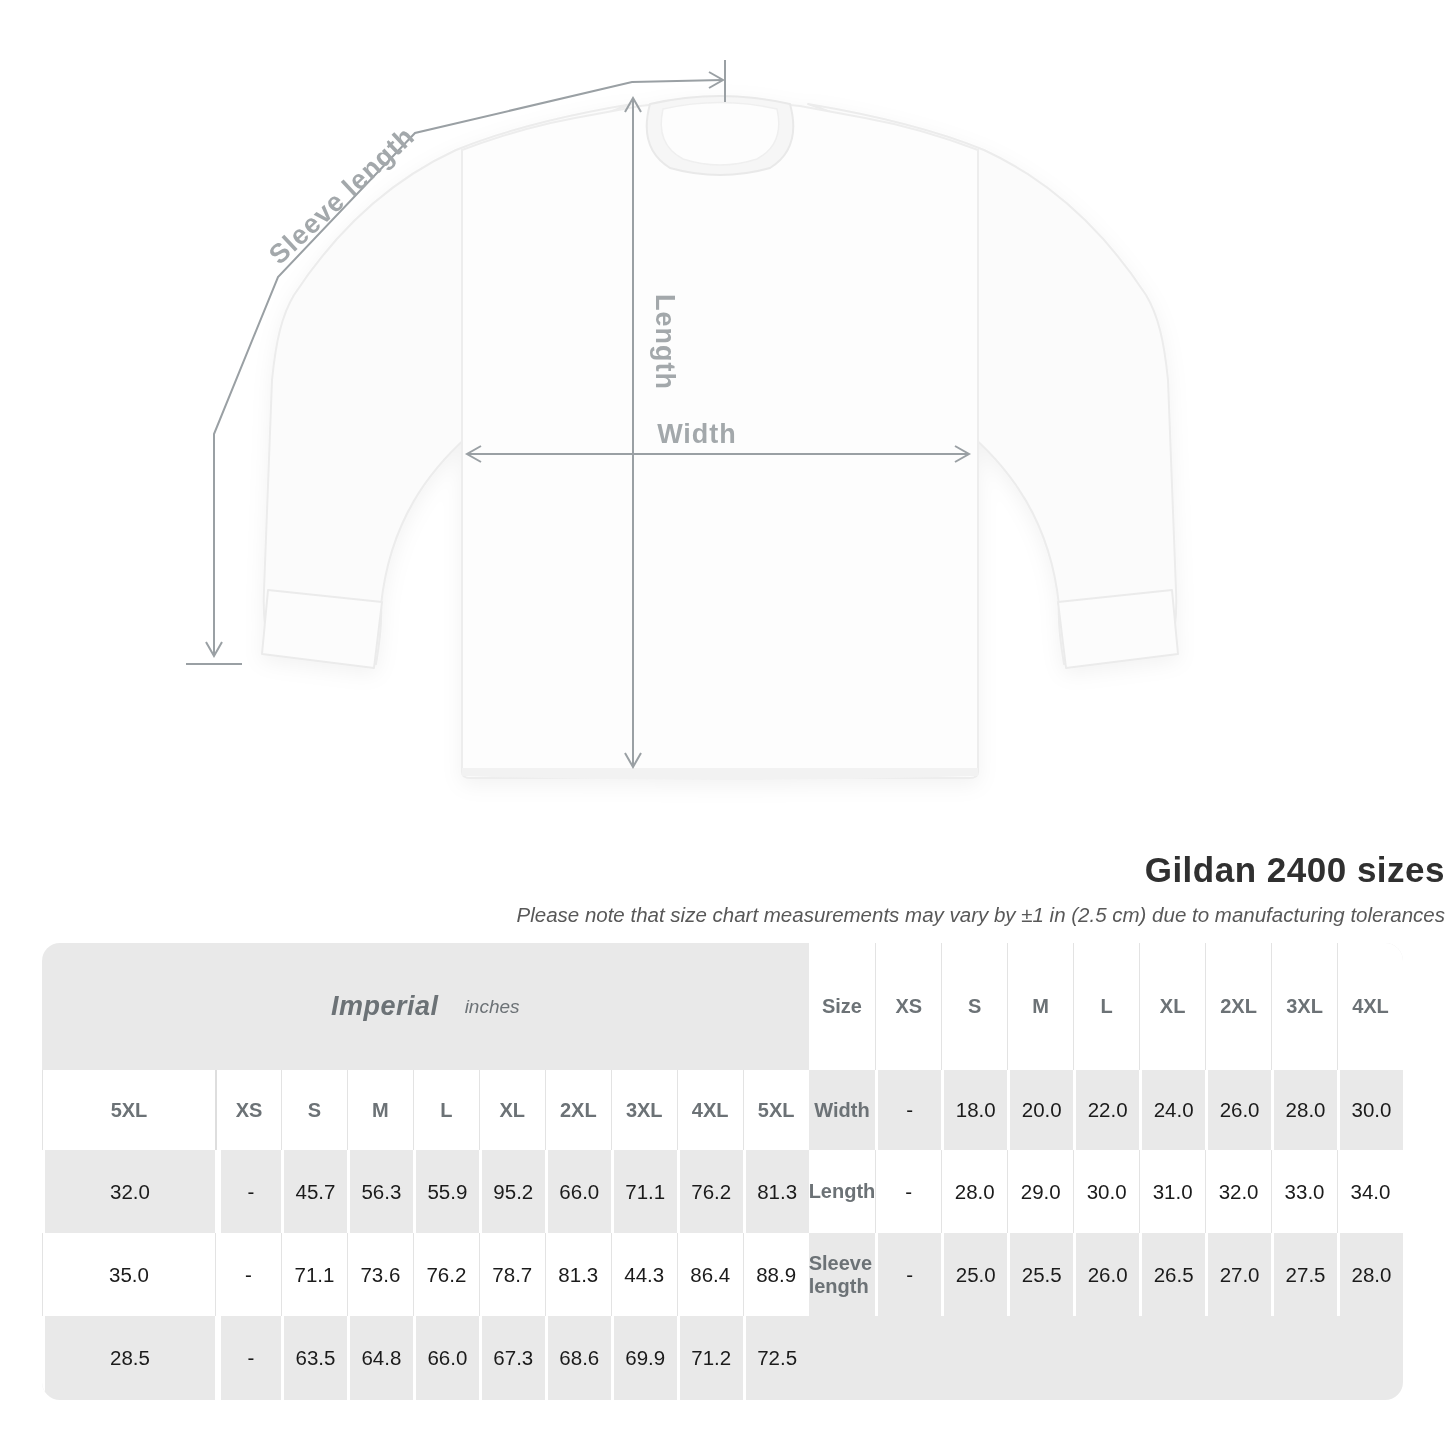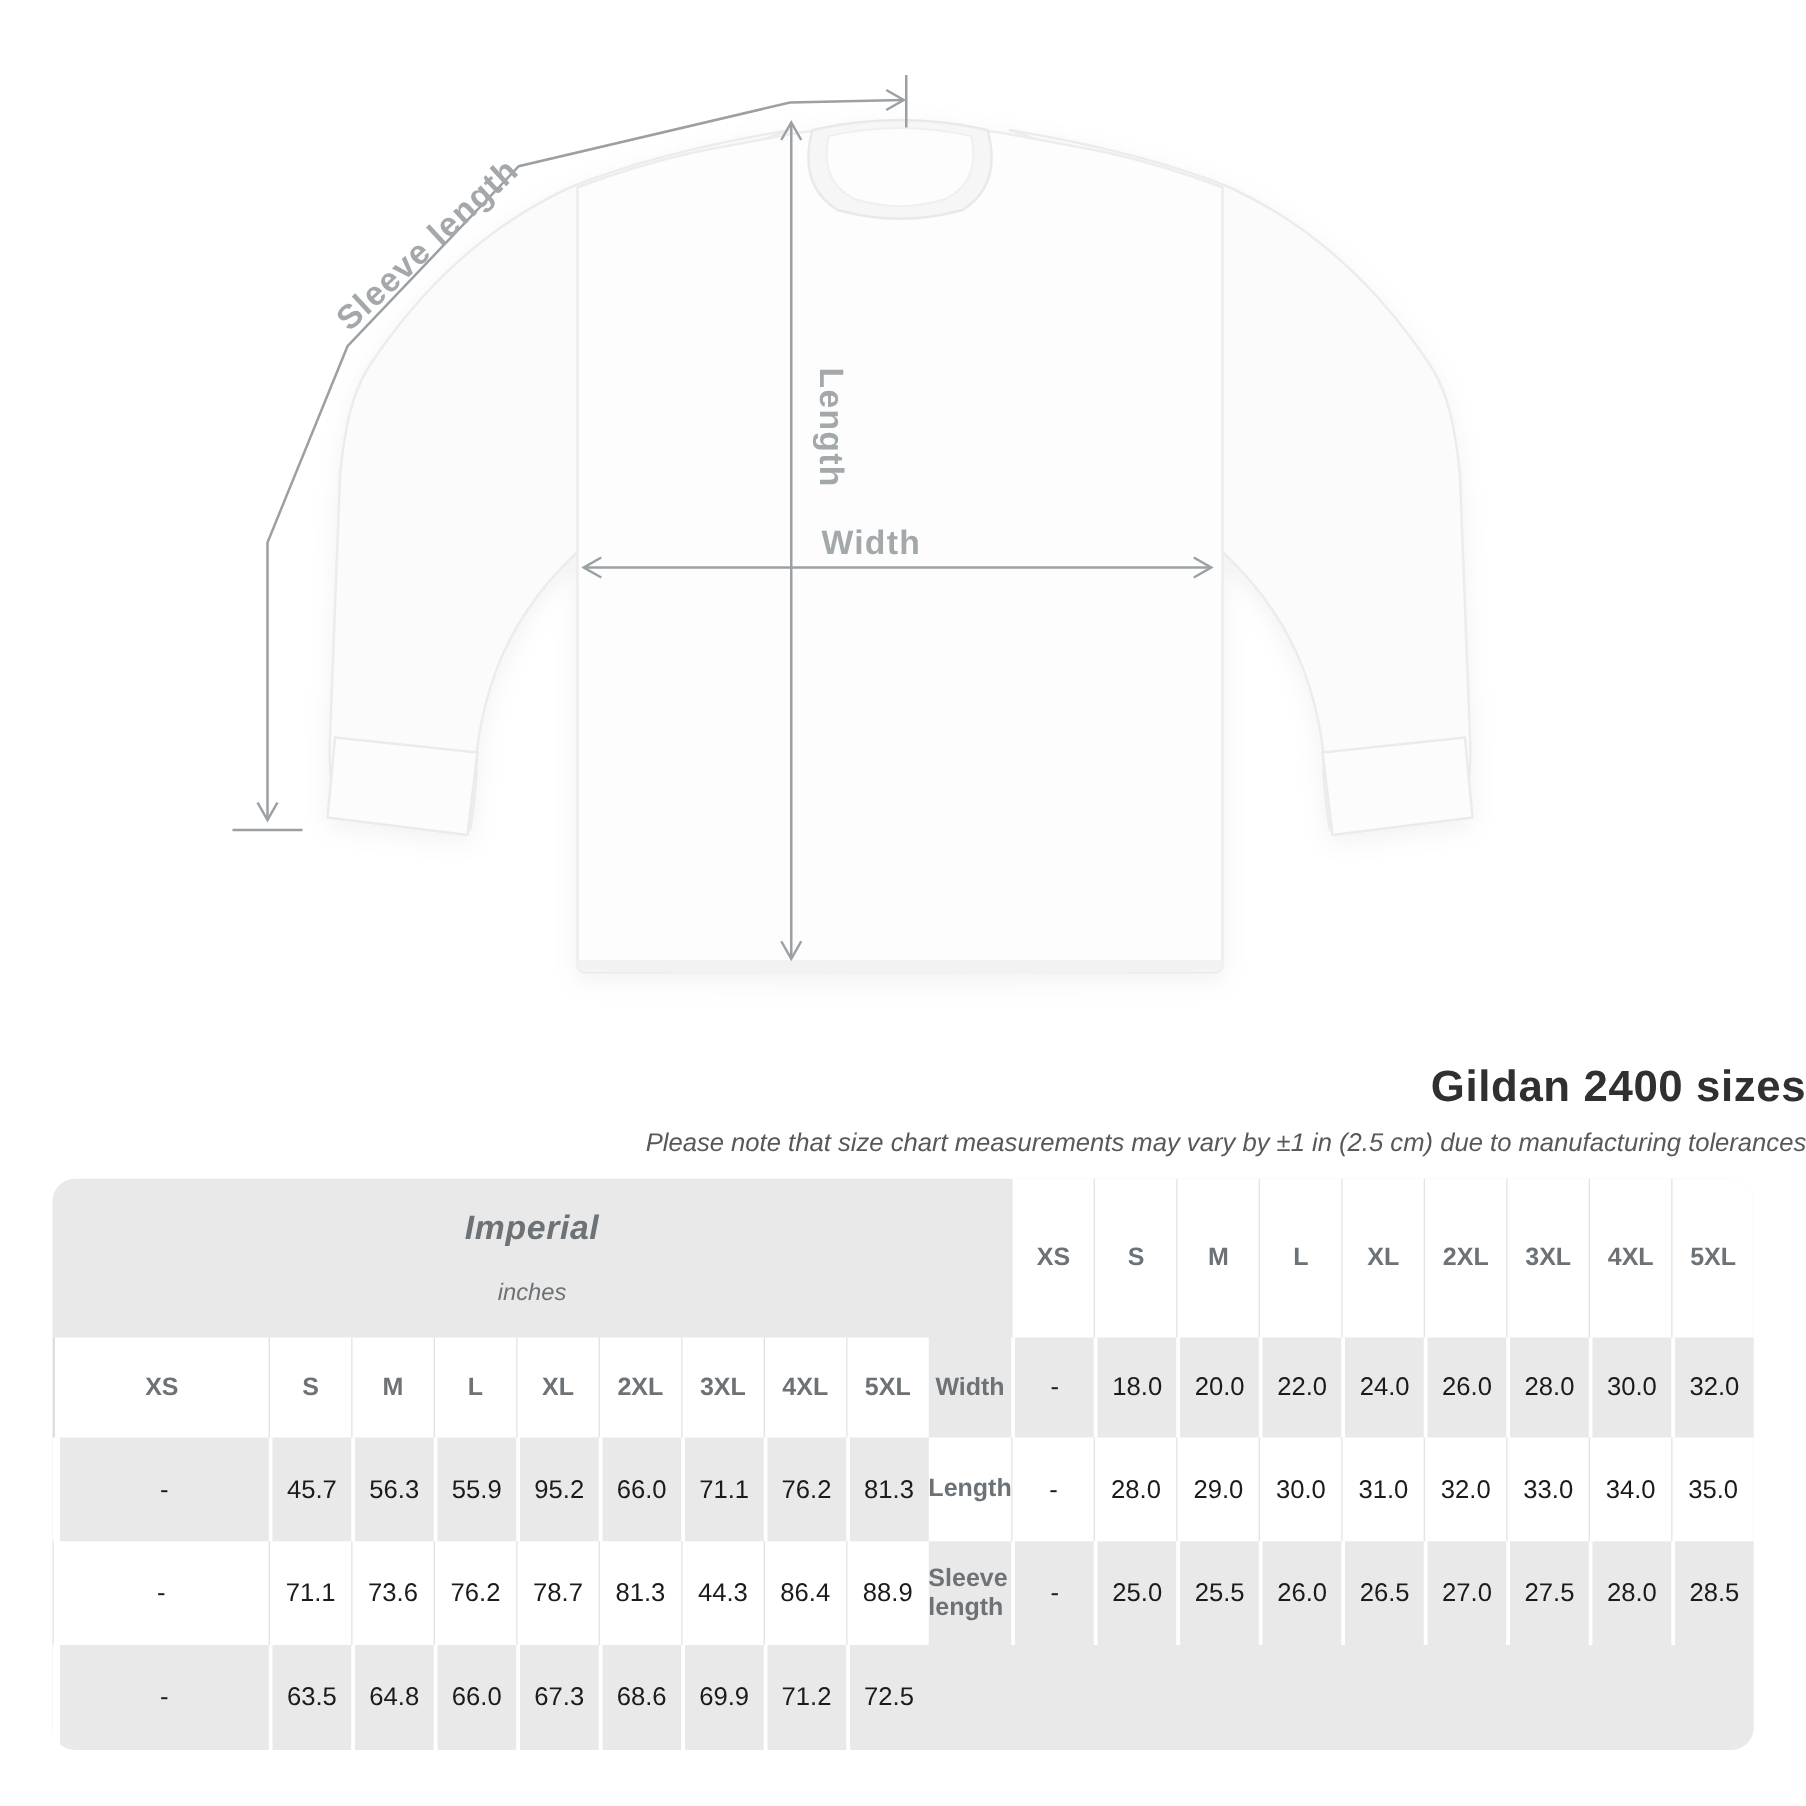--- a/index.html
+++ b/index.html
@@ -15,21 +15,21 @@
   .title-block{position:absolute;left:0;top:850px;width:1445px;text-align:right;}
   .chart-title{font-size:35px;font-weight:bold;color:#303030;letter-spacing:.5px;}
   .chart-subtitle{margin-top:13px;font-size:20.5px;font-style:italic;color:#585858;}
   
   .size-table{
     position:absolute;left:42px;top:943px;width:1361px;height:457px;
     background:#e9e9e9;border-radius:18px;overflow:hidden;
     display:grid;grid-template-columns:173px repeat(18,1fr);
     grid-template-rows:127px 80px 83px 83px 84px;
   }
-  .band{display:flex;flex-direction:column;align-items:center;justify-content:center;gap:26px;}
+  .band{display:flex;flex-direction:row;align-items:center;justify-content:center;gap:26px;}
   .group-title{font-size:27px;font-weight:bold;font-style:italic;color:#6c7276;letter-spacing:.5px;}
   .group-unit{font-size:19px;font-style:italic;color:#6c7276;}
   .size-table > div{display:flex;align-items:center;justify-content:center;}
   .hcell{background:#fff;font-size:20px;font-weight:bold;color:#6c7276;border-left:1px solid #e3e3e3;}
   .hcell.first{border-left:none;}
   .rlabel{font-size:20px;font-weight:bold;color:#6c7276;}
   .vcell{font-size:20.5px;color:#1b1b1b;}
   .plain{background:#ffffff;}
   .plain.vcell{border-left:1px solid #e3e3e3;}
   .shade{background:transparent;}
@@ -98,20 +98,21 @@
     <div class="chart-title">Gildan 2400 sizes</div>
     <div class="chart-subtitle">Please note that size chart measurements may vary by ±1 in (2.5 cm) due to manufacturing tolerances</div>
   </div>
 
   <div class="size-table" id="sizeTable">
     <div class="band" style="grid-column:1 / span 10">
       <div class="group-title">Imperial</div>
       <div class="group-unit">inches</div>
     </div>
 
+  <div class="hcell first">Size</div>
       <div class="hcell">XS</div>
       <div class="hcell">S</div>
       <div class="hcell">M</div>
       <div class="hcell">L</div>
       <div class="hcell">XL</div>
       <div class="hcell">2XL</div>
       <div class="hcell">3XL</div>
       <div class="hcell">4XL</div>
       <div class="hcell">5XL</div>
       <div class="hcell metric-start">XS</div>

